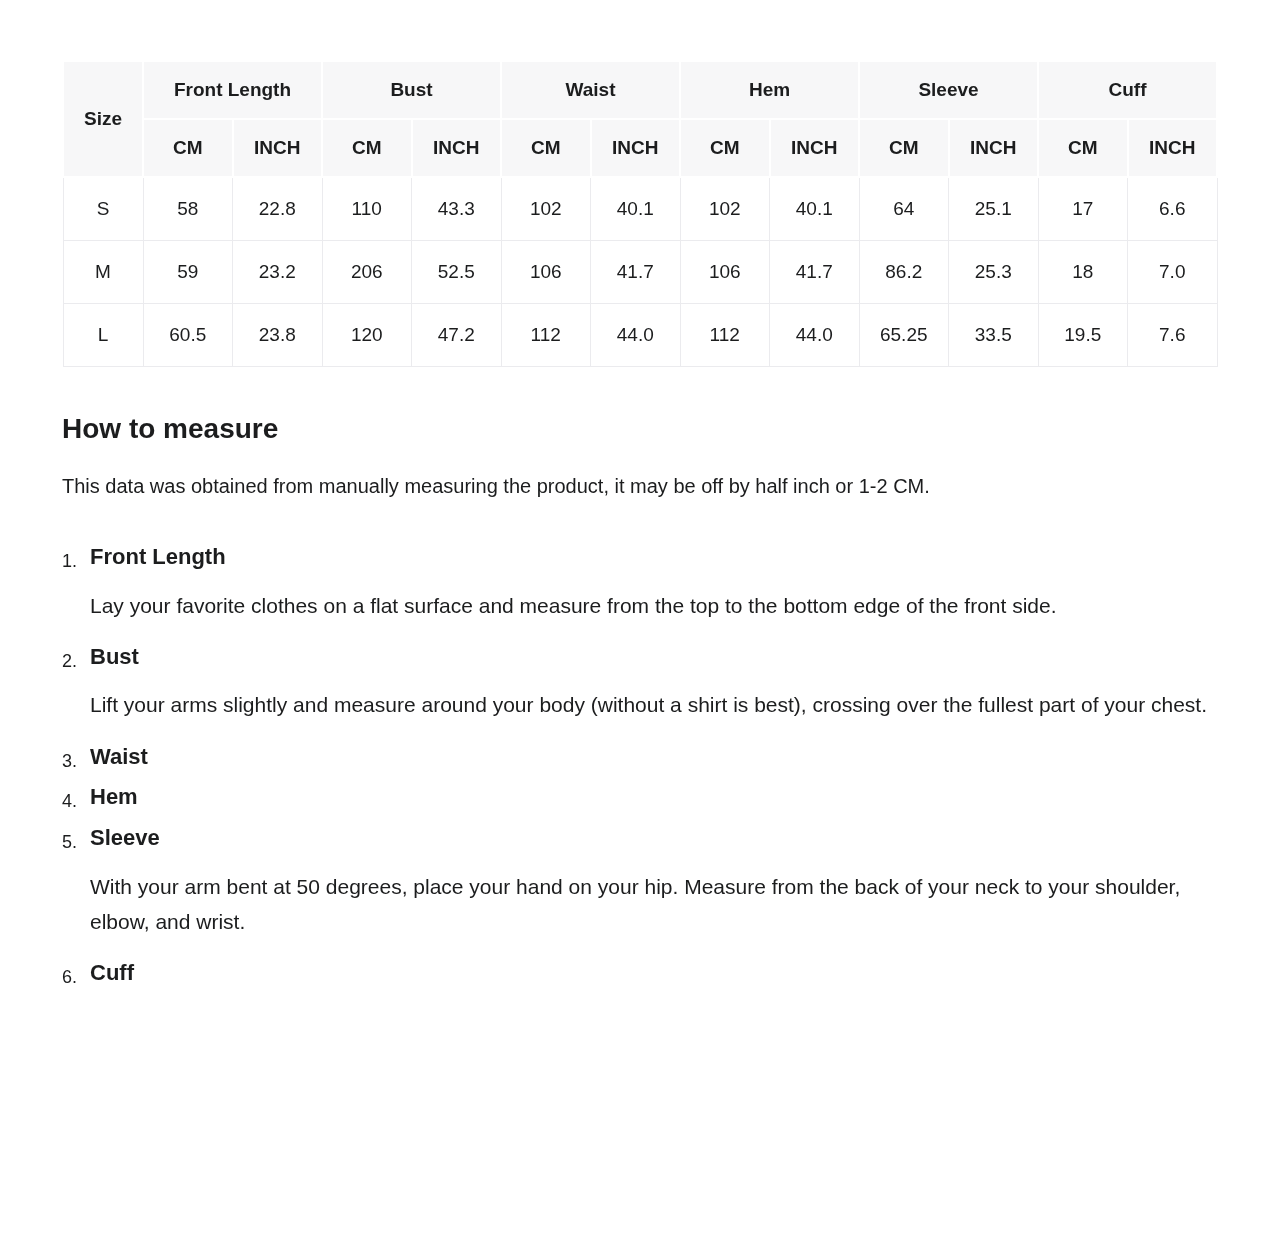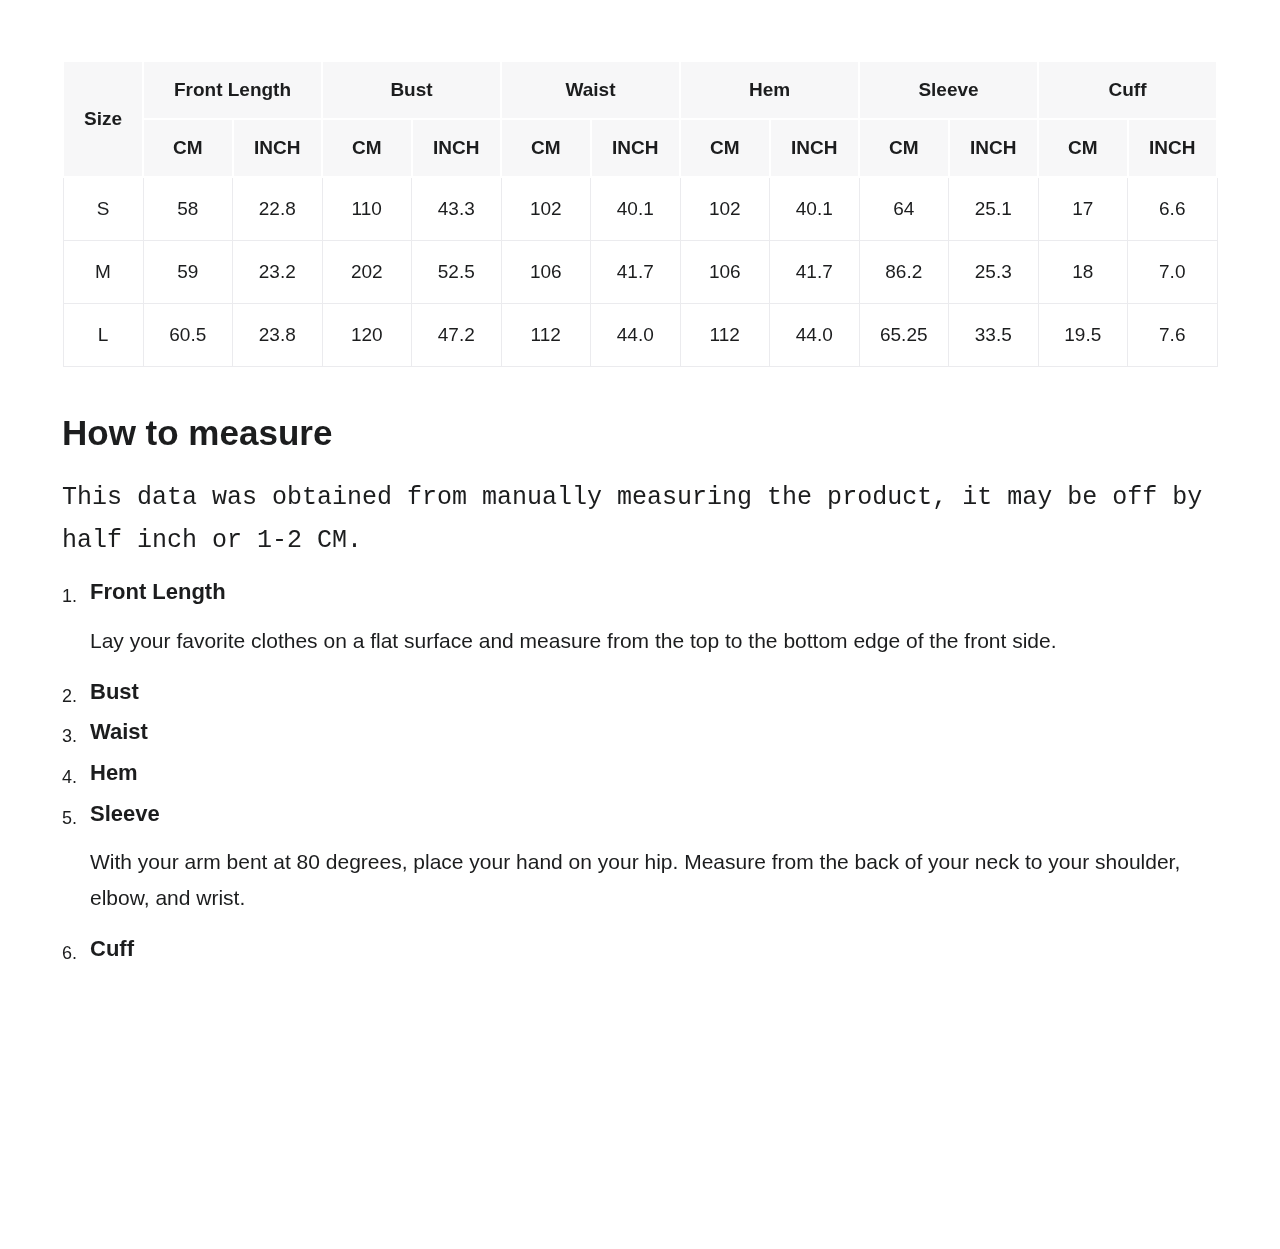--- a/index.html
+++ b/index.html
@@ -36,29 +36,28 @@
   table.size-chart tbody td {
     background: #ffffff;
     border: 1px solid #ebebee;
     font-weight: normal;
     padding: 20px 6px;
     color: #1c1d1e;
   }
 
   
   .section-title {
-    font-size: 35px;
+    font-size: 28px;
     font-weight: bold;
     margin: 46px 0 24px 0;
   }
   .intro {
-    font-size: 25px;
+    font-size: 20px;
     line-height: 1.7;
-    margin: 0 0 16px 0;
-    font-family: Liberation Mono, monospace;
+    margin: 0 0 40px 0;
   }
   ol.measure-list {
     list-style: none;
     margin: 0;
     padding: 0;
   }
   ol.measure-list li {
     display: flex;
     align-items: flex-start;
   }
@@ -141,21 +140,21 @@
         <td>40.1</td>
         <td>64</td>
         <td>25.1</td>
         <td>17</td>
         <td>6.6</td>
       </tr>
       <tr>
         <th>M</th>
         <td>59</td>
         <td>23.2</td>
-        <td>202</td>
+        <td>206</td>
         <td>52.5</td>
         <td>106</td>
         <td>41.7</td>
         <td>106</td>
         <td>41.7</td>
         <td>86.2</td>
         <td>25.3</td>
         <td>18</td>
         <td>7.0</td>
       </tr>
@@ -186,39 +185,40 @@
       <span class="num">1.</span>
       <div class="li-body">
         <div class="term">Front Length</div>
         <p class="desc">Lay your favorite clothes on a flat surface and measure from the top to the bottom edge of the front side.</p>
       </div>
     </li>
     <li>
       <span class="num">2.</span>
       <div class="li-body">
         <div class="term">Bust</div>
+        <p class="desc">Lift your arms slightly and measure around your body (without a shirt is best), crossing over the fullest part of your chest.</p>
       </div>
     </li>
     <li>
       <span class="num">3.</span>
       <div class="li-body">
         <div class="term">Waist</div>
       </div>
     </li>
     <li>
       <span class="num">4.</span>
       <div class="li-body">
         <div class="term">Hem</div>
       </div>
     </li>
     <li>
       <span class="num">5.</span>
       <div class="li-body">
         <div class="term">Sleeve</div>
-        <p class="desc">With your arm bent at 80 degrees, place your hand on your hip. Measure from the back of your neck to your shoulder, elbow, and wrist.</p>
+        <p class="desc">With your arm bent at 50 degrees, place your hand on your hip. Measure from the back of your neck to your shoulder, elbow, and wrist.</p>
       </div>
     </li>
     <li>
       <span class="num">6.</span>
       <div class="li-body">
         <div class="term">Cuff</div>
 
       </div>
     </li>
   </ol>

